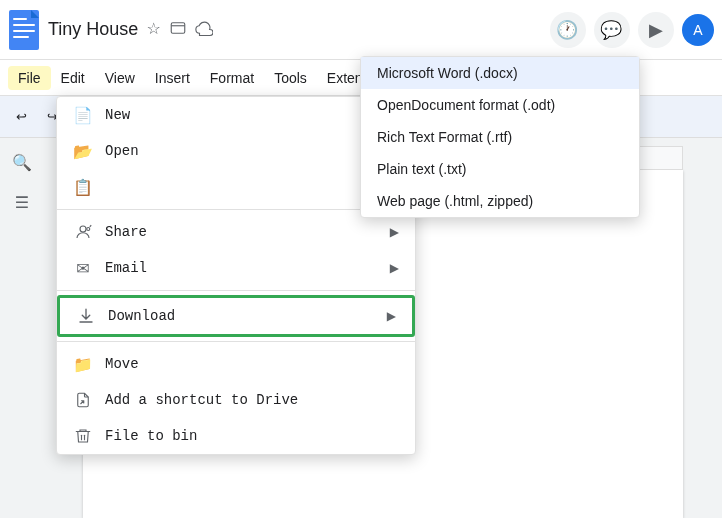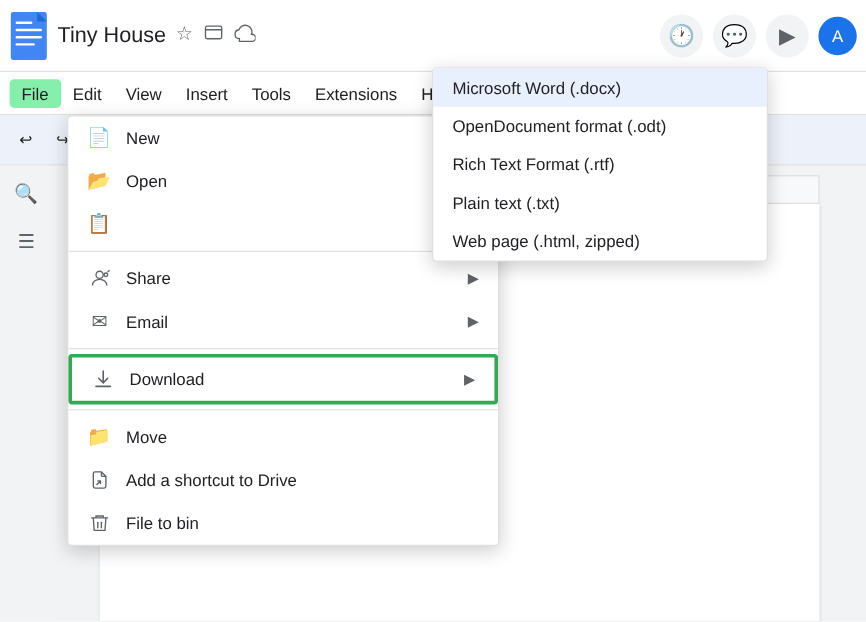--- a/index.html
+++ b/index.html
@@ -86,21 +86,21 @@
       padding: 4px 10px;
       cursor: pointer;
       color: #202124;
       font-size: 14px;
       border-radius: 4px;
     }
     .menu-item:hover, .menu-item.active {
       background: #e8f0fe;
     }
     .menu-item.active {
-      background: #86efac;
+      background: #fef9c3;
     }
 
     
     .toolbar {
       background: #edf2fa;
       height: 42px;
       display: flex;
       align-items: center;
       padding: 0 8px;
       gap: 4px;
@@ -234,20 +234,21 @@
       height: 20px;
       margin-right: 12px;
       color: #5f6368;
       font-size: 16px;
       display: flex;
       align-items: center;
       justify-content: center;
     }
     .file-menu-item .item-label {
       flex: 1;
+      font-family: Liberation Mono, monospace;
     }
     .file-menu-item .item-shortcut {
       color: #5f6368;
       font-size: 13px;
     }
     .file-menu-item .item-arrow {
       color: #5f6368;
       font-size: 12px;
     }
     .menu-divider {
@@ -323,20 +324,21 @@
     <div class="top-right-icon" title="Present">▶</div>
     <div class="avatar">A</div>
   </div>
 </div>
 
 <div class="menu-bar">
   <div class="menu-item active">File</div>
   <div class="menu-item">Edit</div>
   <div class="menu-item">View</div>
   <div class="menu-item">Insert</div>
+  <div class="menu-item">Format</div>
   <div class="menu-item">Tools</div>
   <div class="menu-item">Extensions</div>
   <div class="menu-item">Help</div>
 </div>
 
 <div class="toolbar">
   <div class="toolbar-btn">↩</div>
   <div class="toolbar-btn">↪</div>
   <div class="toolbar-btn">🖨</div>
   <div class="toolbar-btn">✓</div>

